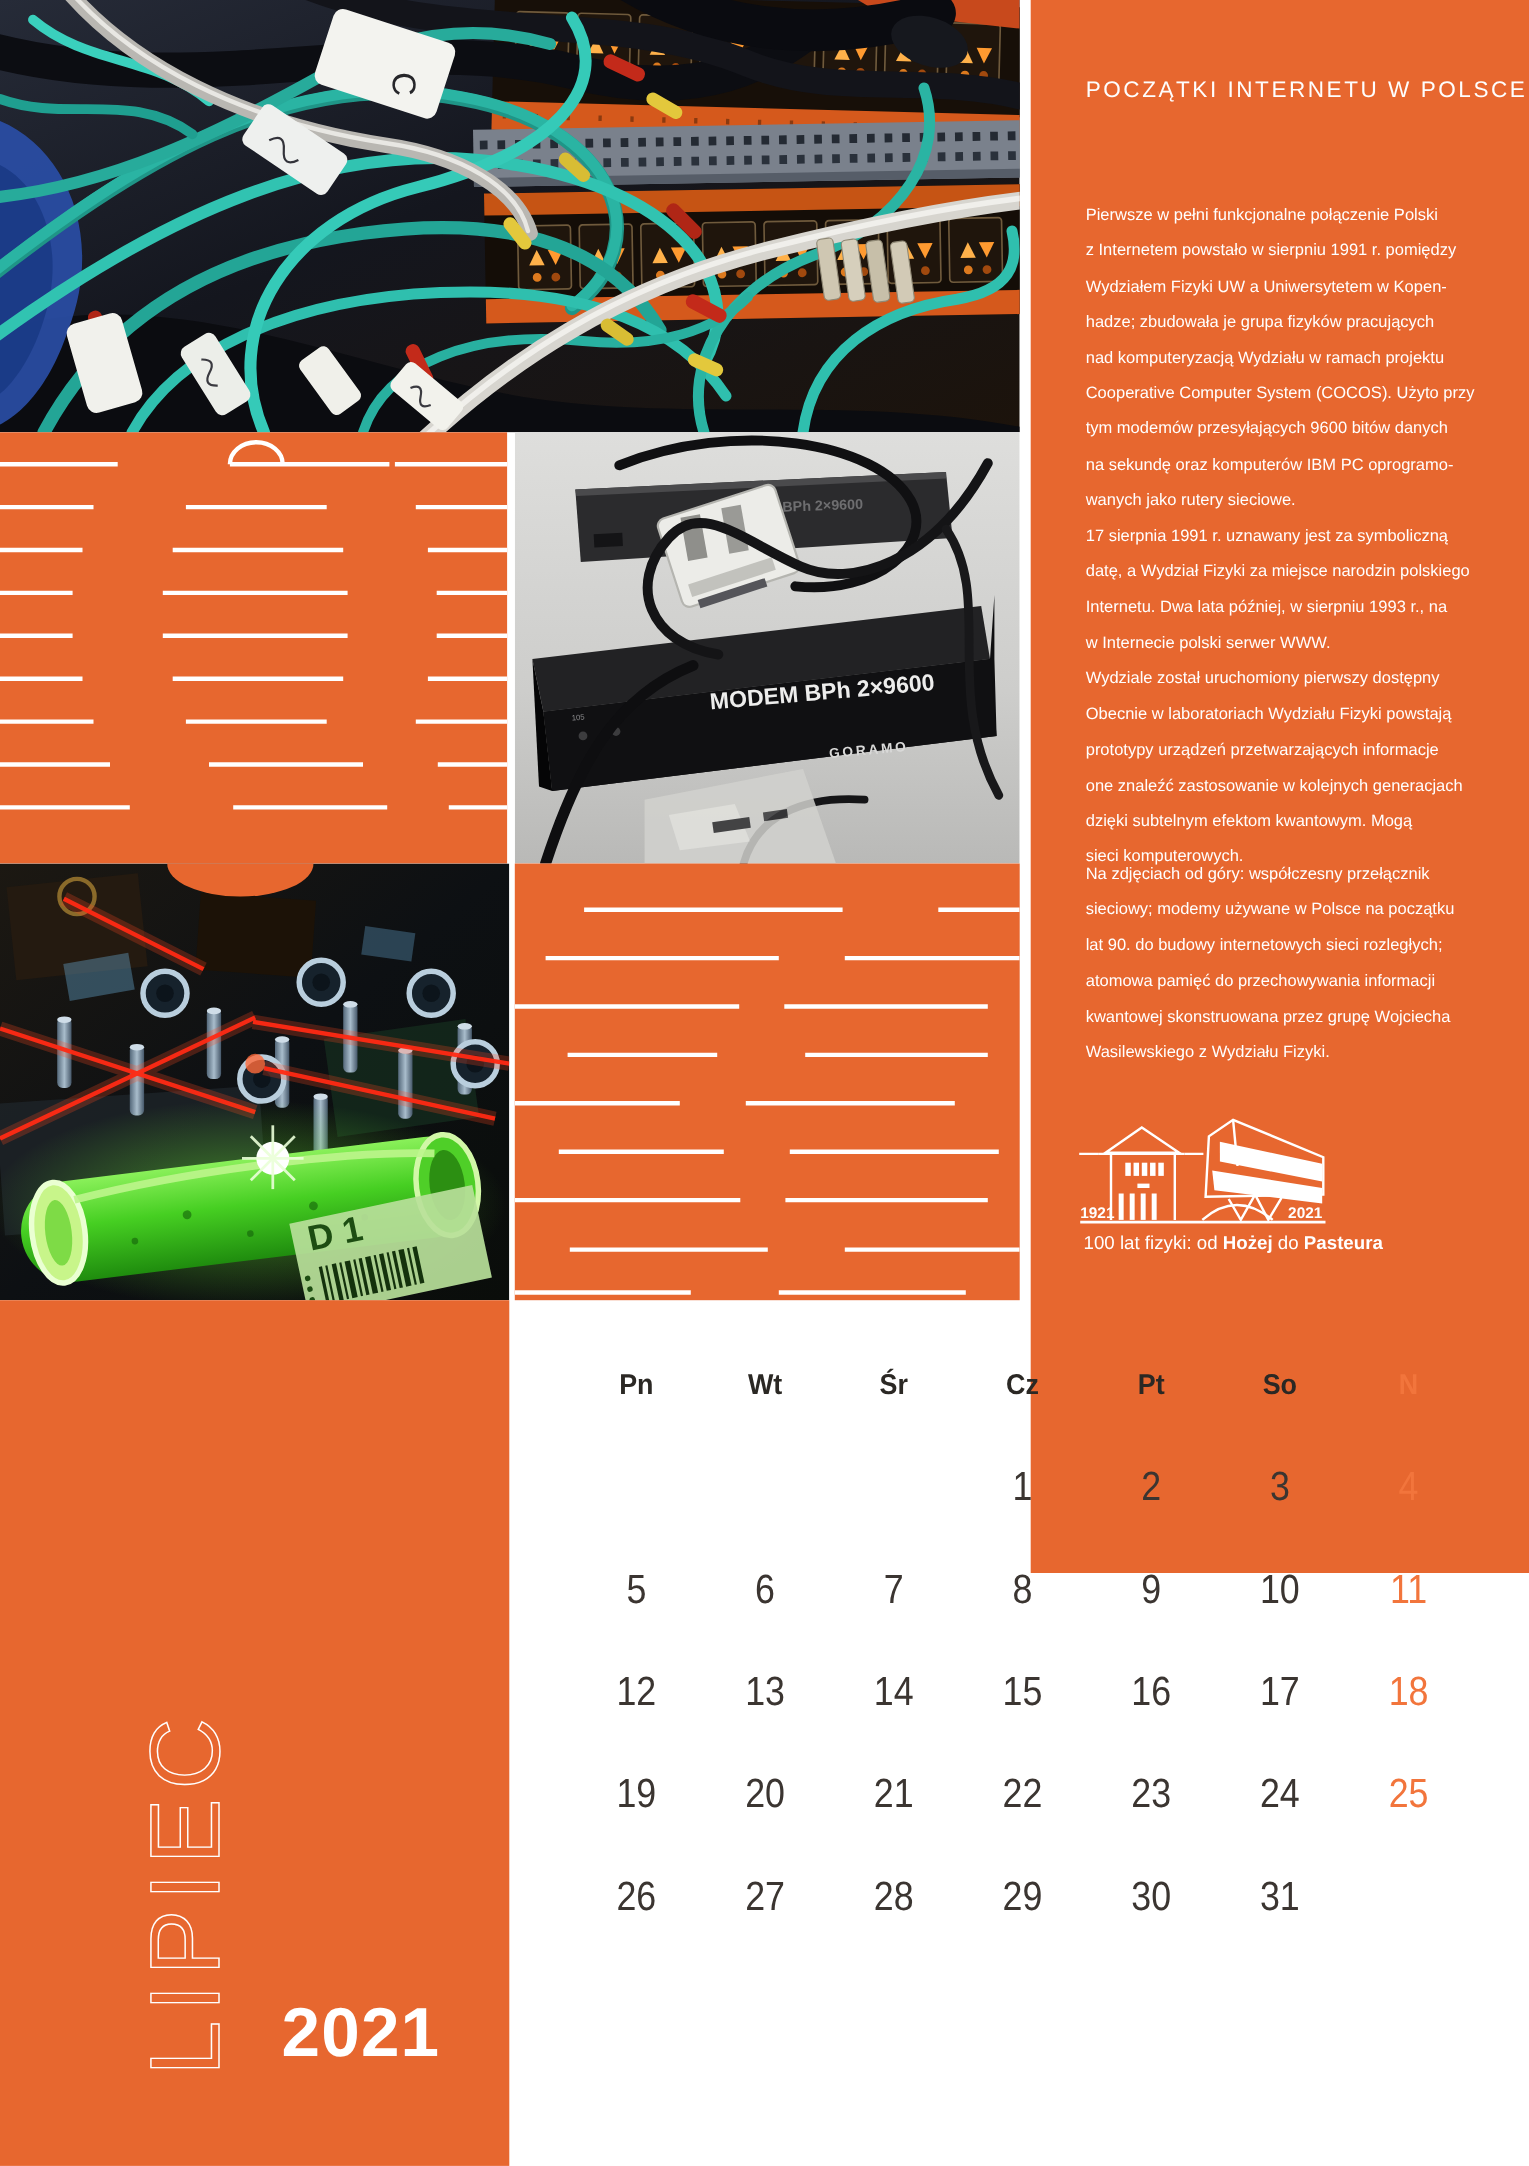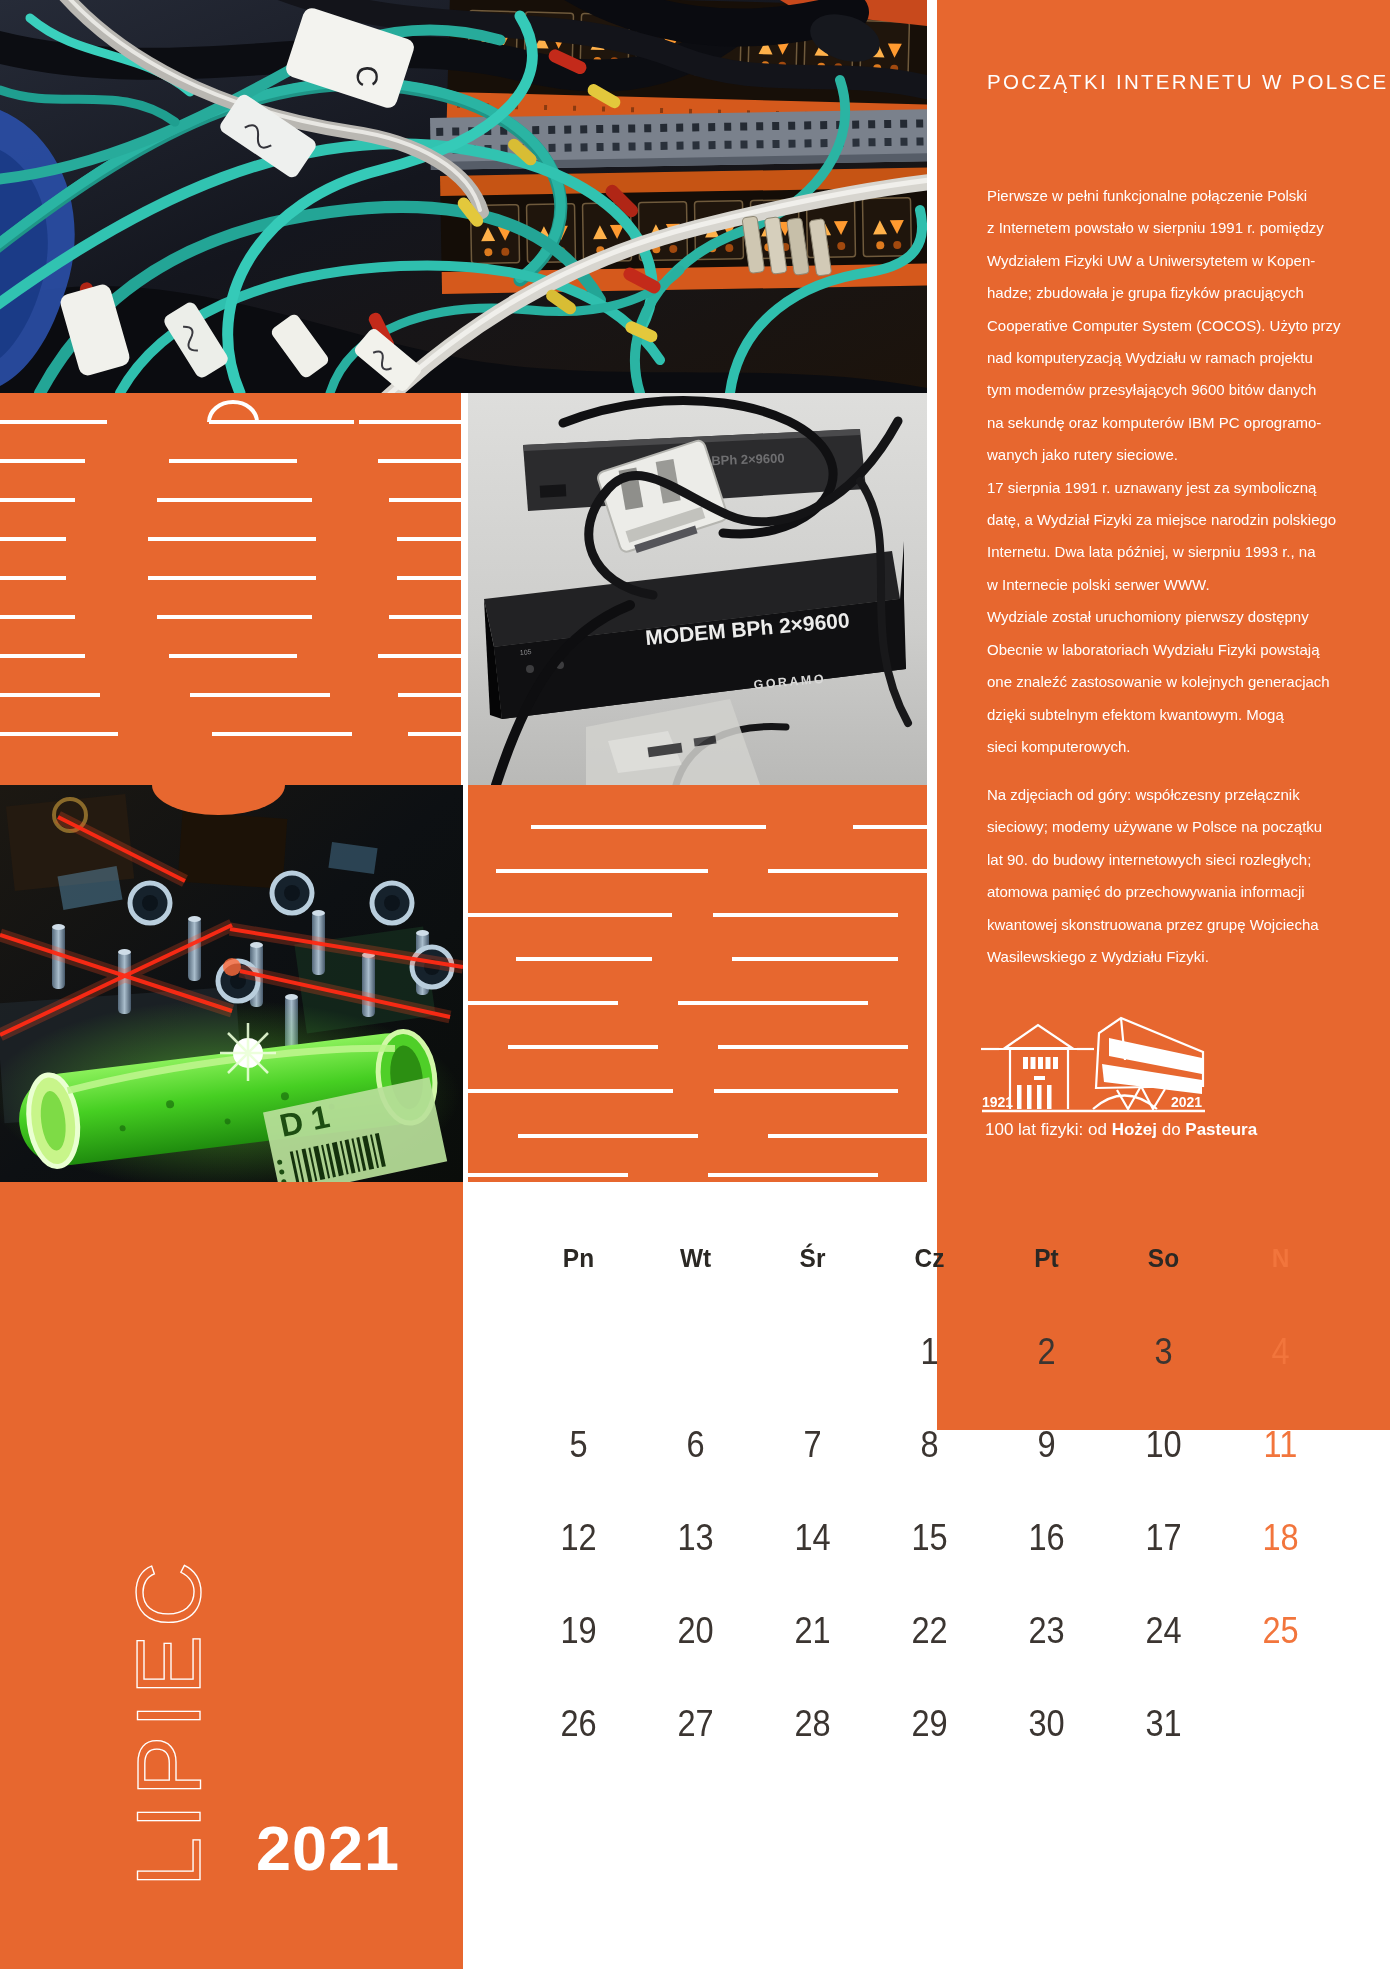--- a/index.html
+++ b/index.html
@@ -440,31 +440,32 @@
     </svg>
   </div>
 
   <div class="abs" id="sidebar">
     <div id="sb-heading">POCZĄTKI INTERNETU W POLSCE</div>
     <div class="sb-text" id="sb-body">
         <div class="tline">Pierwsze w pełni funkcjonalne połączenie Polski</div>
         <div class="tline">z Internetem powstało w sierpniu 1991 r. pomiędzy</div>
         <div class="tline">Wydziałem Fizyki UW a Uniwersytetem w Kopen-</div>
         <div class="tline">hadze; zbudowała je grupa fizyków pracujących</div>
+        <div class="tline">nad komputeryzacją Wydziału w ramach projektu</div>
         <div class="tline">Cooperative Computer System (COCOS). Użyto przy</div>
-        <div class="tline">nad komputeryzacją Wydziału w ramach projektu</div>
         <div class="tline">tym modemów przesyłających 9600 bitów danych</div>
         <div class="tline">na sekundę oraz komputerów IBM PC oprogramo-</div>
         <div class="tline">wanych jako rutery sieciowe.</div>
         <div class="tline">17 sierpnia 1991 r. uznawany jest za symboliczną</div>
         <div class="tline">datę, a Wydział Fizyki za miejsce narodzin polskiego</div>
         <div class="tline">Internetu. Dwa lata później, w sierpniu 1993 r., na</div>
         <div class="tline">w Internecie polski serwer WWW.</div>
         <div class="tline">Wydziale został uruchomiony pierwszy dostępny</div>
         <div class="tline">Obecnie w laboratoriach Wydziału Fizyki powstają</div>
+        <div class="tline">prototypy urządzeń przetwarzających informacje</div>
         <div class="tline">one znaleźć zastosowanie w kolejnych generacjach</div>
         <div class="tline">dzięki subtelnym efektom kwantowym. Mogą</div>
         <div class="tline">sieci komputerowych.</div>
       </div>
     <div class="sb-text" id="sb-caption">
         <div class="tline">Na zdjęciach od góry: współczesny przełącznik</div>
         <div class="tline">sieciowy; modemy używane w Polsce na początku</div>
         <div class="tline">lat 90. do budowy internetowych sieci rozległych;</div>
         <div class="tline">atomowa pamięć do przechowywania informacji</div>
         <div class="tline">kwantowej skonstruowana przez grupę Wojciecha</div>

